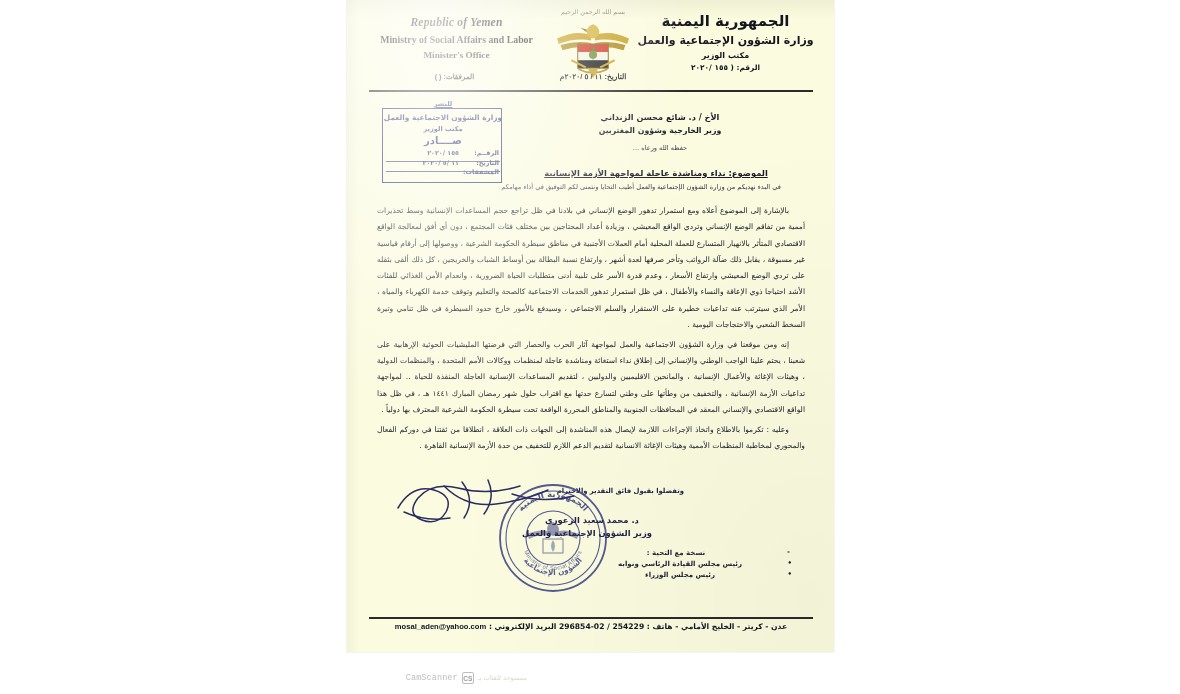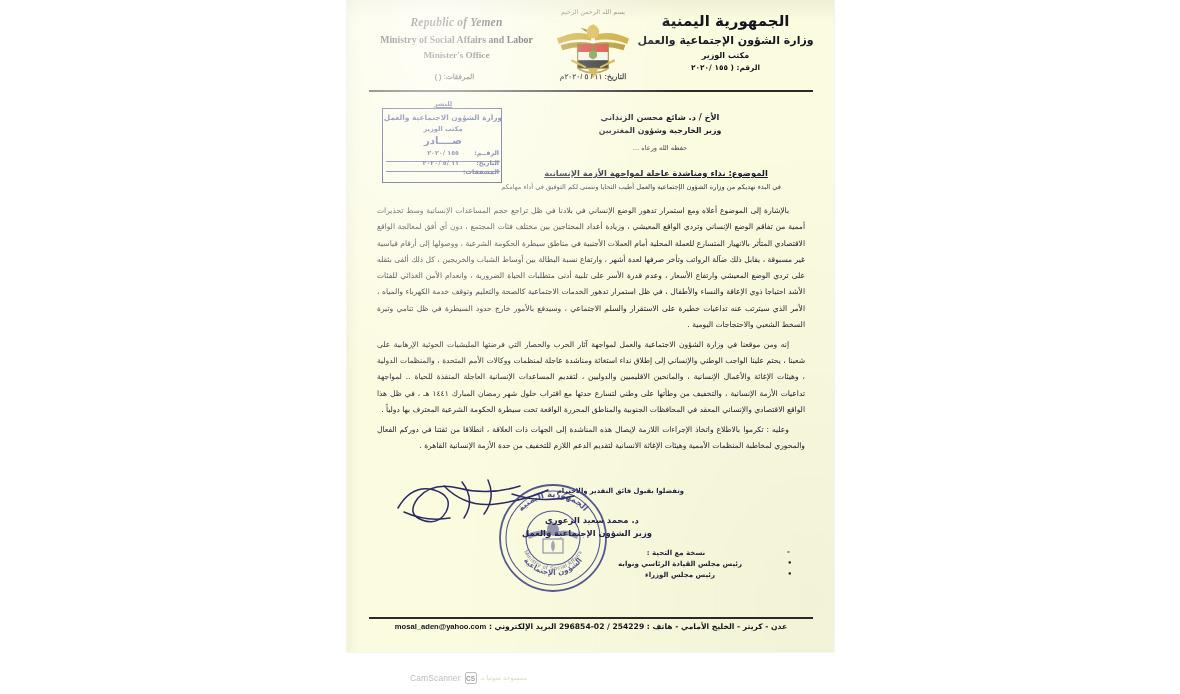--- a/index.html
+++ b/index.html
@@ -335,21 +335,21 @@
   #cswm .cs-badge {
     width: 12px; height: 12px;
     border: 1.2px solid #bdbdbd;
     border-radius: 2px;
     color: #9b9b9b;
     font-size: 6.5px; font-weight: 700;
     display: flex; align-items: center; justify-content: center;
     font-family: "Liberation Sans", sans-serif;
   }
   #cswm .cs-word {
-    font-family: Liberation Sans, sans-serif;
+    font-family: Liberation Mono, monospace;
     font-size: 8.5px; color: #bdbdbd; letter-spacing: .1px;
   }
 </style>
 </head>
 <body>
 
 <div id="canvas">
 
   <div id="page">
 
@@ -493,18 +493,18 @@
 
     <div id="ftr-rule"></div>
     <div id="ftr">
       <span>عدن - كريتر - الخليج الأمامي - هاتف : 254229 / 02-296854 البريد الإلكتروني :</span>
       <span class="em">mosal_aden@yahoo.com</span>
     </div>
 
   </div>
 
   <div id="cswm">
-    <span class="cs-ar">ممسوحة ضوئيا بـ</span>
+    <span class="cs-ar">ممسوحة للفئات بـ</span>
     <span class="cs-badge">CS</span>
     <span class="cs-word">CamScanner</span>
   </div>
 
 </div>
 
 </body></html>

